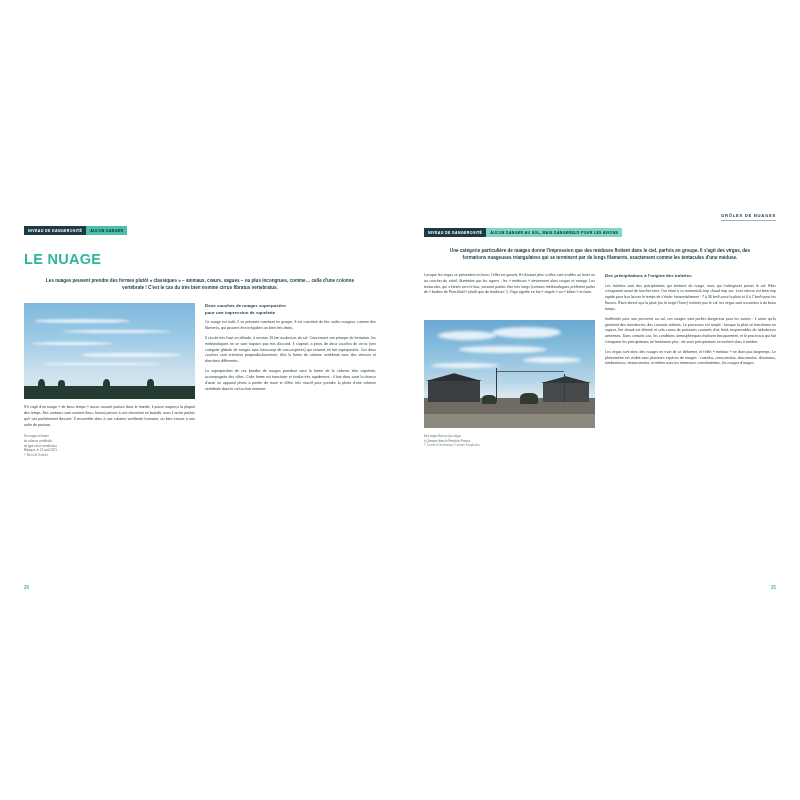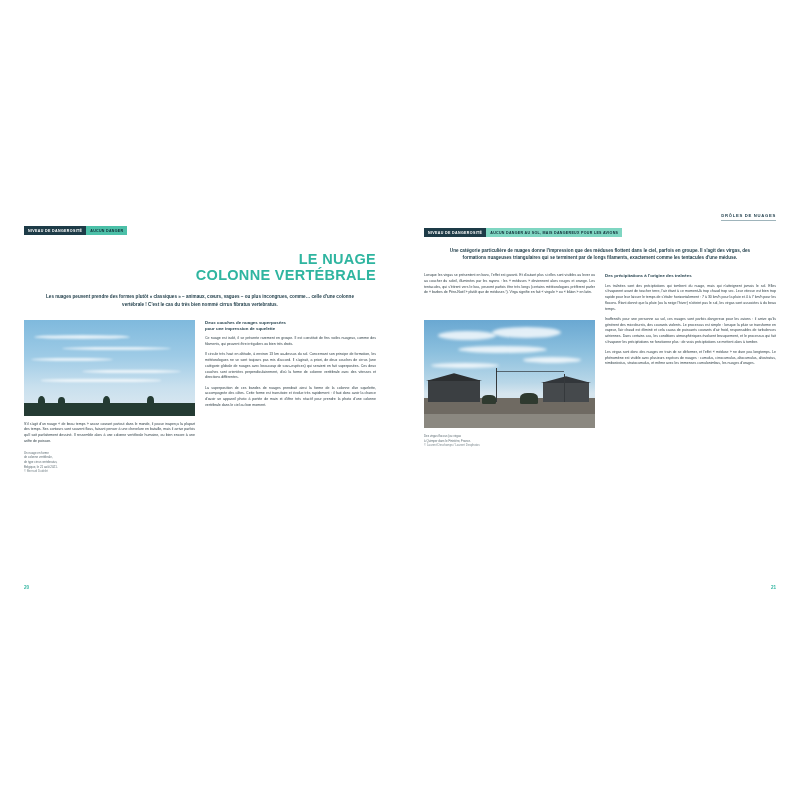--- a/index.html
+++ b/index.html
@@ -87,21 +87,21 @@
     padding: 0 4px;
     display: flex;
     align-items: center;
     text-transform: uppercase;
   }
   .danger-value.warn { background: #7fd6c2; }
 
   
   h1.title {
     margin: 16px 0 0 0;
-    text-align: right;
+    text-align: left;
     font-size: 14.5px;
     line-height: 1.12;
     letter-spacing: 0.3px;
     color: #2fb5a0;
     font-weight: bold;
     text-transform: uppercase;
   }
   h1.title .l2 { display: block; }
   .standfirst {
     margin: 10px auto 0 auto;
@@ -260,21 +260,20 @@
 
   <div class="page left">
 
     <div class="danger-row">
       <div class="danger-label">NIVEAU DE DANGEROSITÉ</div>
       <div class="danger-value">AUCUN DANGER</div>
     </div>
 
     <h1 class="title">
       <span>LE NUAGE</span>
-      <span class="l2">COLONNE VERTÉBRALE</span>
     </h1>
 
     <div class="standfirst">Les nuages peuvent prendre des formes plutôt « classiques » – animaux, cœurs, vagues – ou plus incongrues, comme… celle d'une colonne vertébrale ! C'est le cas du très bien nommé cirrus fibratus vertebratus.</div>
 
     <div class="cols">
 
       <div class="col">
         <div class="photo sky">
           <div class="grad"></div>
           <div class="streak" style="left:6%;top:16%;width:56%;height:4px;"></div>

